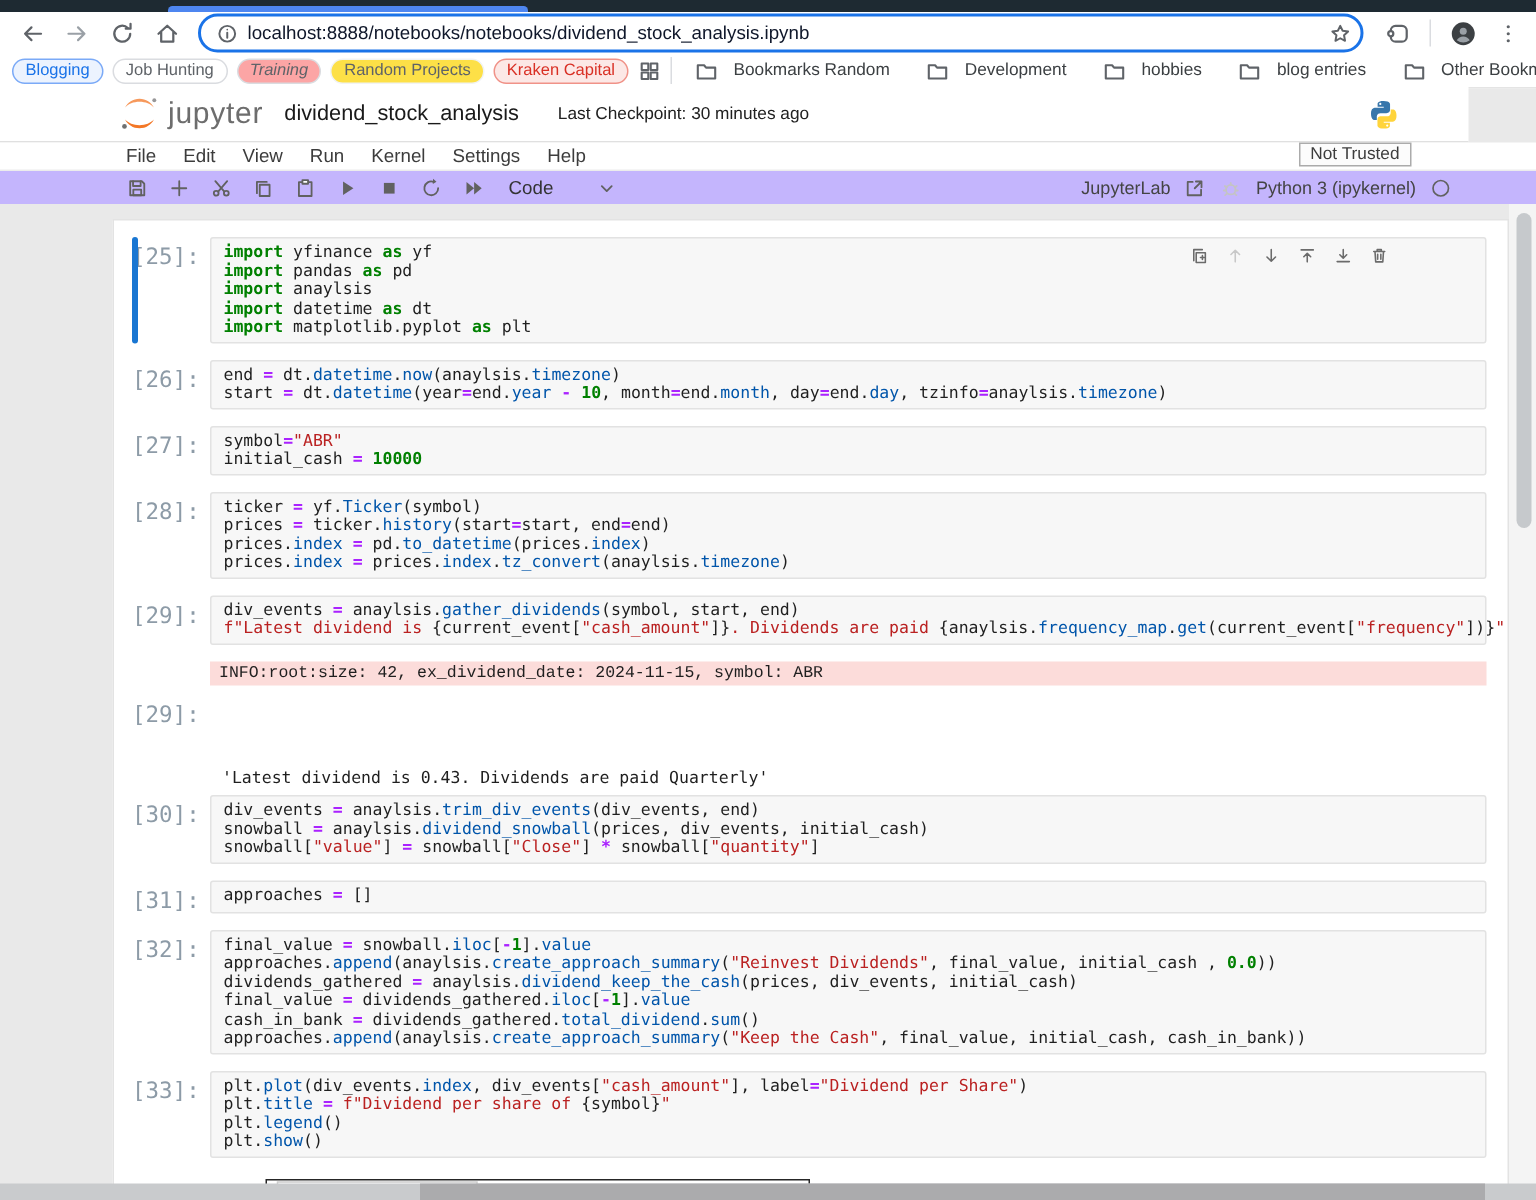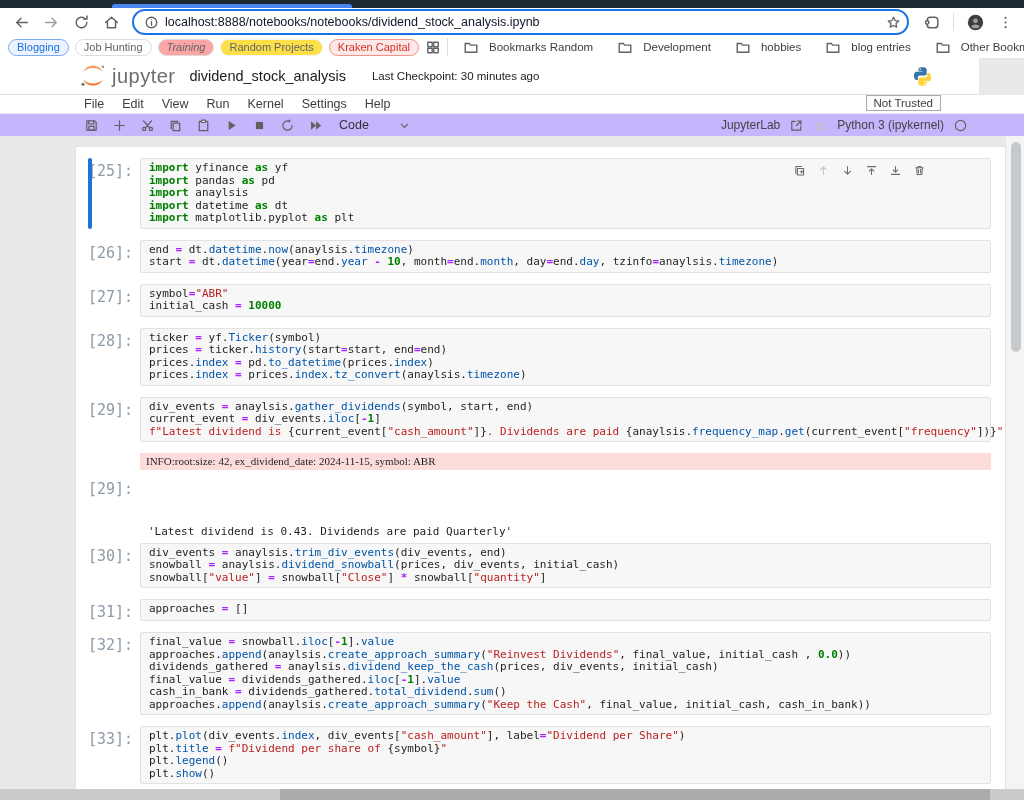--- a/index.html
+++ b/index.html
@@ -70,21 +70,21 @@
           font-size:15px;color:#8d9ba7;}
   .input{flex:1;border:1px solid #e2e2e2;background:#f7f7f7;border-radius:2px;padding:3px 8px;position:relative;min-width:0;}
   .cl{height:12.5px;line-height:12.5px;font-family:"DejaVu Sans Mono",monospace;font-size:11px;white-space:pre;}
   .tok-t{color:#1f1f1f}.tok-k{color:#008000;font-weight:bold}.tok-s{color:#ba2121}
   .tok-n{color:#008000;font-weight:bold}.tok-o{color:#aa22ff;font-weight:bold}.tok-p{color:#0055aa}
   .celltb{position:absolute;top:5px;right:64px;display:flex;gap:11px;}
   .celltb .jicon{width:13px;height:13px;color:#6b6b6b;}
   .celltb .jicon svg{width:13px;height:13px;}
   .celltb .disabled{color:#c8c8c8;}
   .outrow{display:flex;margin:6px 14px 5px 12px;}
-  .stderr{flex:1;background:#fcdcda;padding:2px 6px;font-family:Liberation Serif, serif;font-size:11px;
+  .stderr{flex:1;background:#fcdcda;padding:2px 6px;font-family:Liberation Mono, monospace;font-size:11px;
           line-height:12.5px;color:#1f1f1f;white-space:pre;}
   .result{flex:1;padding:1px 6px 0 8px;font-family:"DejaVu Sans Mono",monospace;font-size:11px;color:#1f1f1f;white-space:pre;margin-top:48px;}
   .figwrap{flex:1;height:40px;overflow:hidden;margin-top:3px;}
   .figrow{margin-top:8px;margin-bottom:0;}
 </style>
 </head>
 <body>
 
 <div id="screen">
 
@@ -398,21 +398,20 @@
             <div class="cl"><span class="tok-t">ticker </span><span class="tok-o">=</span><span class="tok-t"> yf.</span><span class="tok-p">Ticker</span><span class="tok-t">(symbol)</span></div>
             <div class="cl"><span class="tok-t">prices </span><span class="tok-o">=</span><span class="tok-t"> ticker.</span><span class="tok-p">history</span><span class="tok-t">(start</span><span class="tok-o">=</span><span class="tok-t">start, end</span><span class="tok-o">=</span><span class="tok-t">end)</span></div>
             <div class="cl"><span class="tok-t">prices.</span><span class="tok-p">index</span><span class="tok-t"> </span><span class="tok-o">=</span><span class="tok-t"> pd.</span><span class="tok-p">to_datetime</span><span class="tok-t">(prices.</span><span class="tok-p">index</span><span class="tok-t">)</span></div>
             <div class="cl"><span class="tok-t">prices.</span><span class="tok-p">index</span><span class="tok-t"> </span><span class="tok-o">=</span><span class="tok-t"> prices.</span><span class="tok-p">index</span><span class="tok-t">.</span><span class="tok-p">tz_convert</span><span class="tok-t">(anaylsis.</span><span class="tok-p">timezone</span><span class="tok-t">)</span></div>
           </div>
         </div>
         <div class="cell">
           <div class="prompt">[29]:</div>
           <div class="input">
             <div class="cl"><span class="tok-t">div_events </span><span class="tok-o">=</span><span class="tok-t"> anaylsis.</span><span class="tok-p">gather_dividends</span><span class="tok-t">(symbol, start, end)</span></div>
-            <div class="cl"><span class="tok-t">current_event </span><span class="tok-o">=</span><span class="tok-t"> div_events.</span><span class="tok-p">iloc</span><span class="tok-t">[</span><span class="tok-o">-</span><span class="tok-n">1</span><span class="tok-t">]</span></div>
             <div class="cl"><span class="tok-s">f"Latest dividend is </span><span class="tok-t">{current_event[</span><span class="tok-s">"cash_amount"</span><span class="tok-t">]}</span><span class="tok-s">. Dividends are paid </span><span class="tok-t">{anaylsis.</span><span class="tok-p">frequency_map</span><span class="tok-t">.</span><span class="tok-p">get</span><span class="tok-t">(current_event[</span><span class="tok-s">"frequency"</span><span class="tok-t">])}</span><span class="tok-s">"</span></div>
           </div>
         </div>
         <div class="outrow">
           <div class="prompt"></div>
           <div class="stderr">INFO:root:size: 42, ex_dividend_date: 2024-11-15, symbol: ABR</div>
         </div>
         <div class="outrow">
           <div class="prompt">[29]:</div>
           <div class="result">'Latest dividend is 0.43. Dividends are paid Quarterly'</div>

